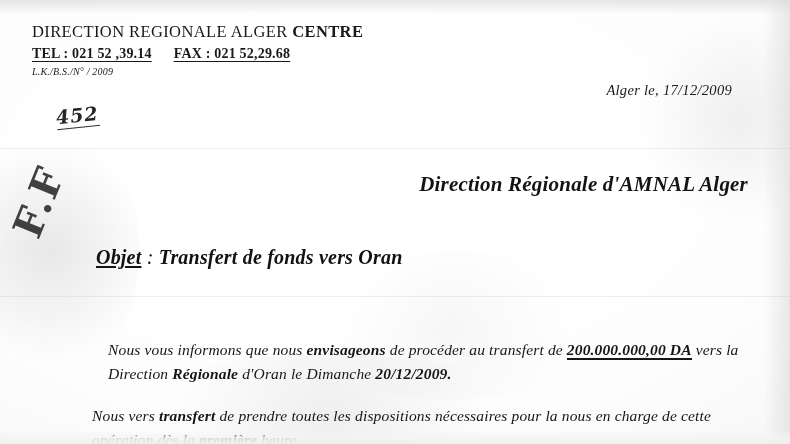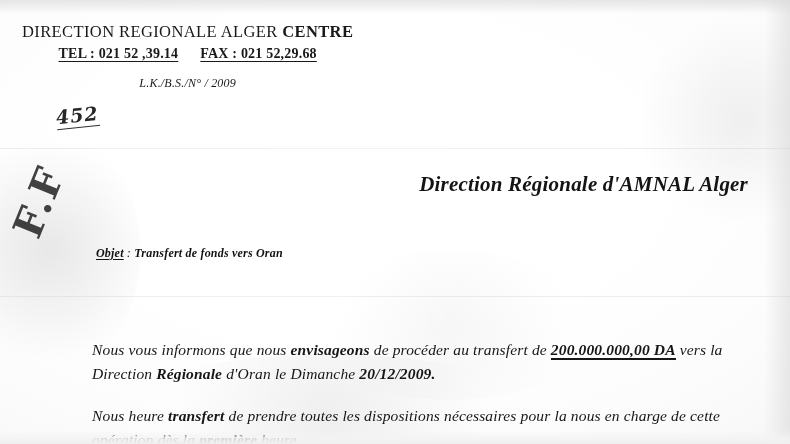--- a/index.html
+++ b/index.html
@@ -46,24 +46,23 @@
   .edge-top {
     position: absolute;
     left: 0; right: 0; top: 0;
     height: 14px;
     background: linear-gradient(to bottom, rgba(205,203,199,0.5) 0%, rgba(255,255,255,0) 100%);
   }
 
   
   .letterhead {
     position: absolute;
-    left: 22px;
+    left: 32px;
     top: 22px;
     color: #1d1d1d;
-    text-align: center;
   }
   .lh-line1 {
     font-size: 16.5px;
     letter-spacing: 0.4px;
     white-space: nowrap;
     font-family: "Liberation Serif", serif;
   }
   .lh-line1 .bold-part { font-weight: bold; }
   .lh-line2 {
     font-size: 15px;
@@ -78,24 +77,24 @@
     font-size: 14px;
     font-weight: bold;
     letter-spacing: 0.2px;
     white-space: nowrap;
     margin-top: 4px;
     text-decoration: underline;
     text-underline-offset: 3px;
   }
   .lh-line3 .gap { display: inline-block; width: 22px; }
   .lh-line4 {
-    font-size: 12px;
-    font-style: italic;
-    white-space: nowrap;
-    margin-top: 14px;
+    font-size: 10px;
+    font-style: italic;
+    white-space: nowrap;
+    margin-top: 4px;
     letter-spacing: 0.2px;
   }
 
   
   .handwrite-ref {
     position: absolute;
     left: 56px;
     top: 104px;
     font-family: "DejaVu Serif", serif;
     font-size: 19px;
@@ -148,21 +147,21 @@
     color: #181818;
     white-space: nowrap;
     letter-spacing: 0.2px;
   }
 
   
   .object-line {
     position: absolute;
     left: 96px;
     top: 246px;
-    font-size: 12px;
+    font-size: 20px;
     font-style: italic;
     color: #161616;
     white-space: nowrap;
     letter-spacing: 0.2px;
   }
   .object-line .obj-label {
     font-weight: bold;
     text-decoration: underline;
     text-underline-offset: 2px;
   }
@@ -173,21 +172,21 @@
     position: absolute;
     left: 92px;
     top: 338px;
     width: 670px;
     font-size: 15.5px;
     font-style: italic;
     color: #1a1a1a;
     line-height: 1.55;
     letter-spacing: 0.15px;
   }
-  .para { margin: 0 0 18px 0; }
+  .para { margin: 0 0 18px 16px; }
   .para .b { font-weight: bold; }
   .amount {
     font-weight: bold;
     border-bottom: 2px solid #1a1a1a;
     padding-bottom: 0px;
   }
 
   
   .para-last {
     position: absolute;
@@ -234,28 +233,29 @@
   <div class="letterhead">
     <div class="lh-line1"><span>DIRECTION REGIONALE ALGER </span><span class="bold-part">CENTRE</span></div>
     <div class="lh-line3"><span>TEL : 021 52 ,39.14</span><span class="gap"></span><span>FAX : 021 52,29.68</span></div>
     <div class="lh-line4">L.K./B.S./N°     / 2009</div>
   </div>
 
   <div class="handwrite-ref"><span class="strike">452</span></div>
 
   <div class="handwrite-margin">F.F</div>
 
+  <div class="date-line">Alger le, 17/12/2009</div>
 
   <div class="recipient">Direction Régionale d'AMNAL Alger</div>
 
   <div class="object-line"><span class="obj-label">Objet</span><span> : </span><span class="obj-text">Transfert de fonds vers Oran</span></div>
 
   <div class="body-block">
     <p class="para"><span>Nous vous informons que nous </span><span class="b">envisageons</span><span> de procéder au transfert de </span><span class="amount">200.000.000,00 DA</span><span> vers la Direction </span><span class="b">Régionale</span><span> d'Oran le Dimanche </span><span class="b">20/12/2009.</span></p>
   </div>
 
   <div class="para-last">
-    <span>Nous heure </span><span class="b">transfert</span><span> de prendre toutes les dispositions nécessaires pour la nous</span>
+    <span>Nous vers </span><span class="b">transfert</span><span> de prendre toutes les dispositions nécessaires pour la nous</span>
     <span>en charge de cette opération dès la </span><span class="b">première</span><span> heure.</span>
   </div>
 
   <div class="clip-fade"></div>
 </div>
 
 </body></html>

